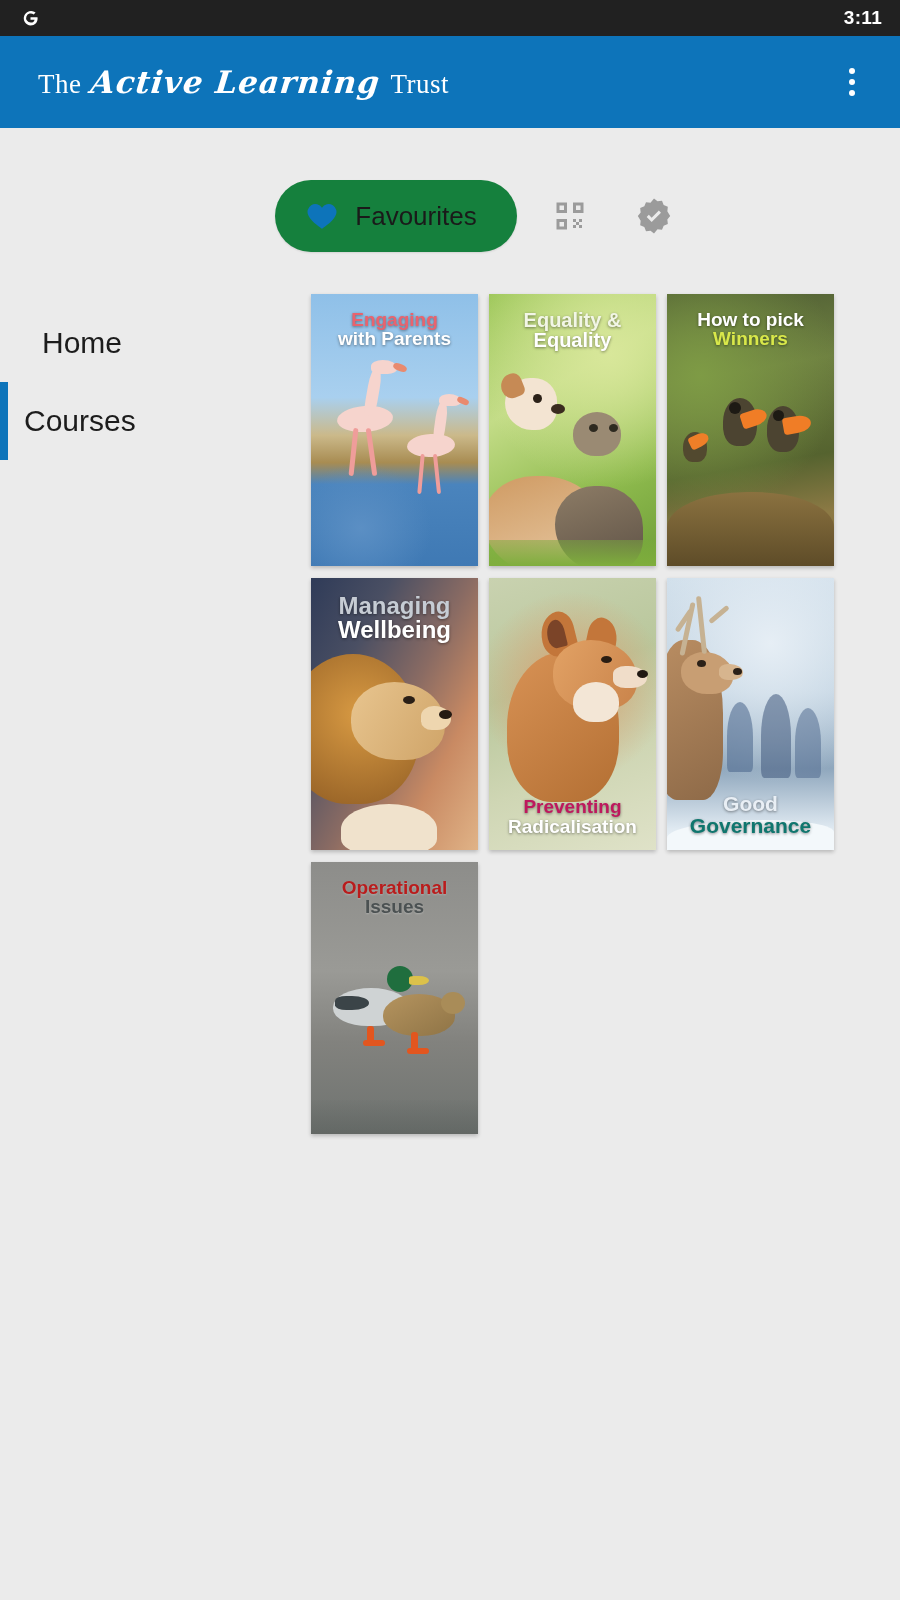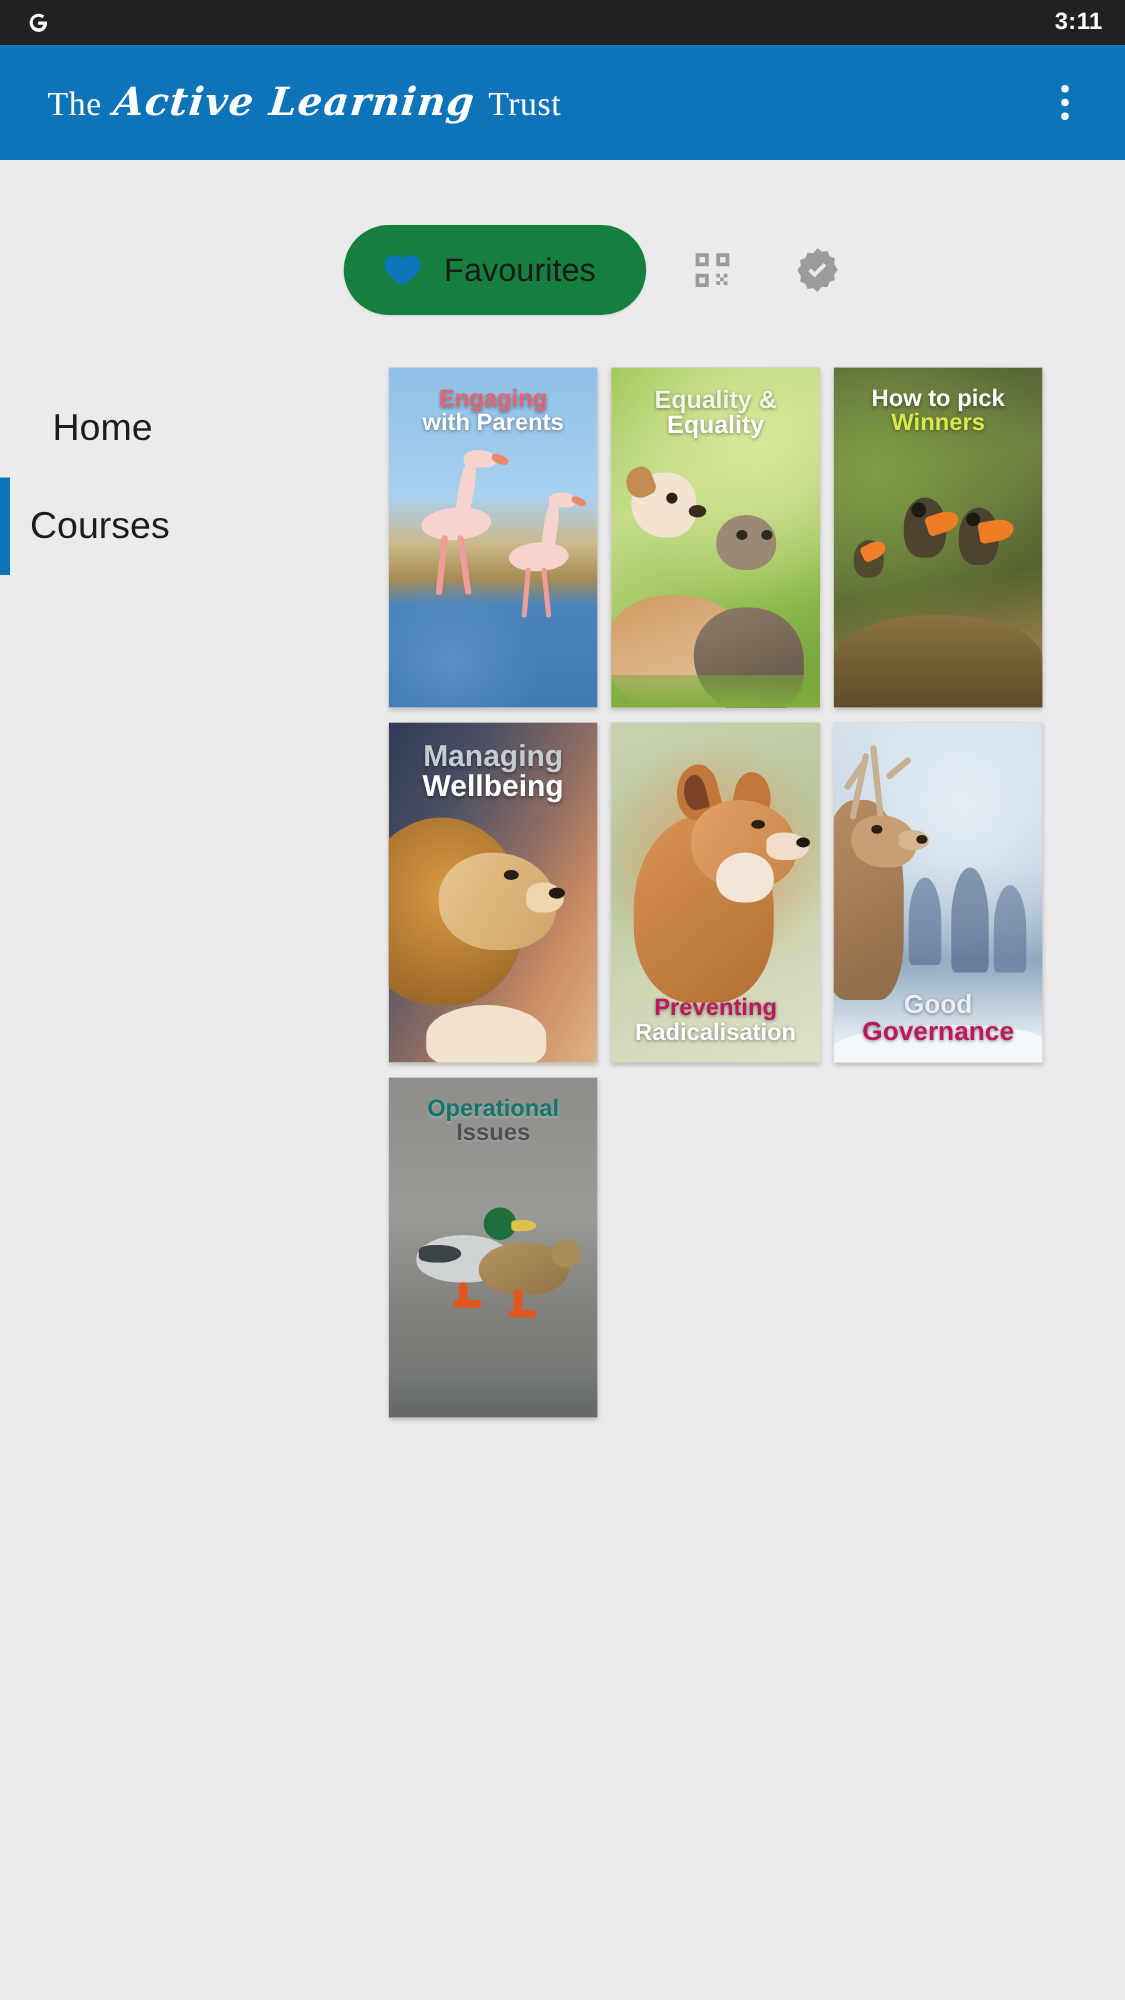--- a/index.html
+++ b/index.html
@@ -396,38 +396,38 @@
         <div class="blob" style="left:32px;top:18px;width:5px;height:58px;background:#c6b293;border-radius:3px;transform:rotate(-6deg);"></div>
         <div class="blob" style="left:4px;top:40px;width:26px;height:5px;background:#c6b293;border-radius:3px;transform:rotate(-56deg);"></div>
         <div class="blob" style="left:40px;top:34px;width:24px;height:5px;background:#c6b293;border-radius:3px;transform:rotate(-40deg);"></div>
         <div class="blob" style="left:60px;top:124px;width:26px;height:70px;background:#49658a;border-radius:50% 50% 10% 10%;opacity:0.55;"></div>
         <div class="blob" style="left:94px;top:116px;width:30px;height:84px;background:#3f587b;border-radius:50% 50% 10% 10%;opacity:0.55;"></div>
         <div class="blob" style="left:128px;top:130px;width:26px;height:70px;background:#4a648a;border-radius:50% 50% 10% 10%;opacity:0.5;"></div>
         <div class="blob" style="left:0;bottom:0;width:167px;height:30px;background:#f3f8fb;border-radius:60% 40% 0 0;"></div>
       </div>
       <div class="title bottom" style="font-size:21px;">
         <span class="l1" style="color:#e9eff5;">Good</span>
-        <span class="l2" style="color:#be185d;">Governance</span>
+        <span class="l2" style="color:#0f766e;">Governance</span>
       </div>
     </div>
 
     <div class="card">
       <div class="art art-duck">
         <div class="blob" style="left:22px;top:126px;width:76px;height:38px;background:#cfd3d4;border-radius:50% 50% 46% 46%;"></div>
         <div class="blob" style="left:76px;top:104px;width:26px;height:26px;background:#1f6e3e;border-radius:50%;"></div>
         <div class="blob" style="left:98px;top:114px;width:20px;height:9px;background:#dcc14a;border-radius:30% 60% 60% 30%;"></div>
         <div class="blob" style="left:24px;top:134px;width:34px;height:14px;background:#3b4448;border-radius:40% 60% 60% 40%;"></div>
         <div class="blob" style="left:72px;top:132px;width:72px;height:42px;background:linear-gradient(150deg,#b5945f,#8f7446);border-radius:50% 50% 46% 46%;"></div>
         <div class="blob" style="left:130px;top:130px;width:24px;height:22px;background:#a98c58;border-radius:50%;"></div>
         <div class="blob" style="left:56px;top:164px;width:7px;height:18px;background:#e2561f;border-radius:3px;"></div>
         <div class="blob" style="left:52px;top:178px;width:22px;height:6px;background:#e2561f;border-radius:3px;"></div>
         <div class="blob" style="left:100px;top:170px;width:7px;height:20px;background:#e2561f;border-radius:3px;"></div>
         <div class="blob" style="left:96px;top:186px;width:22px;height:6px;background:#e2561f;border-radius:3px;"></div>
         <div class="blob" style="left:0;bottom:0;width:167px;height:34px;background:linear-gradient(180deg,rgba(110,115,112,0.2),rgba(90,95,92,0.55));border-radius:0;"></div>
       </div>
       <div class="title top" style="font-size:19px;text-shadow:0 1px 2px rgba(255,255,255,0.25);">
-        <span class="l1" style="color:#0f766e;">Operational</span>
+        <span class="l1" style="color:#b91c1c;">Operational</span>
         <span class="l2" style="color:#4b5152;">Issues</span>
       </div>
     </div>
 
   </div>
 </div>
 
 </body></html>

